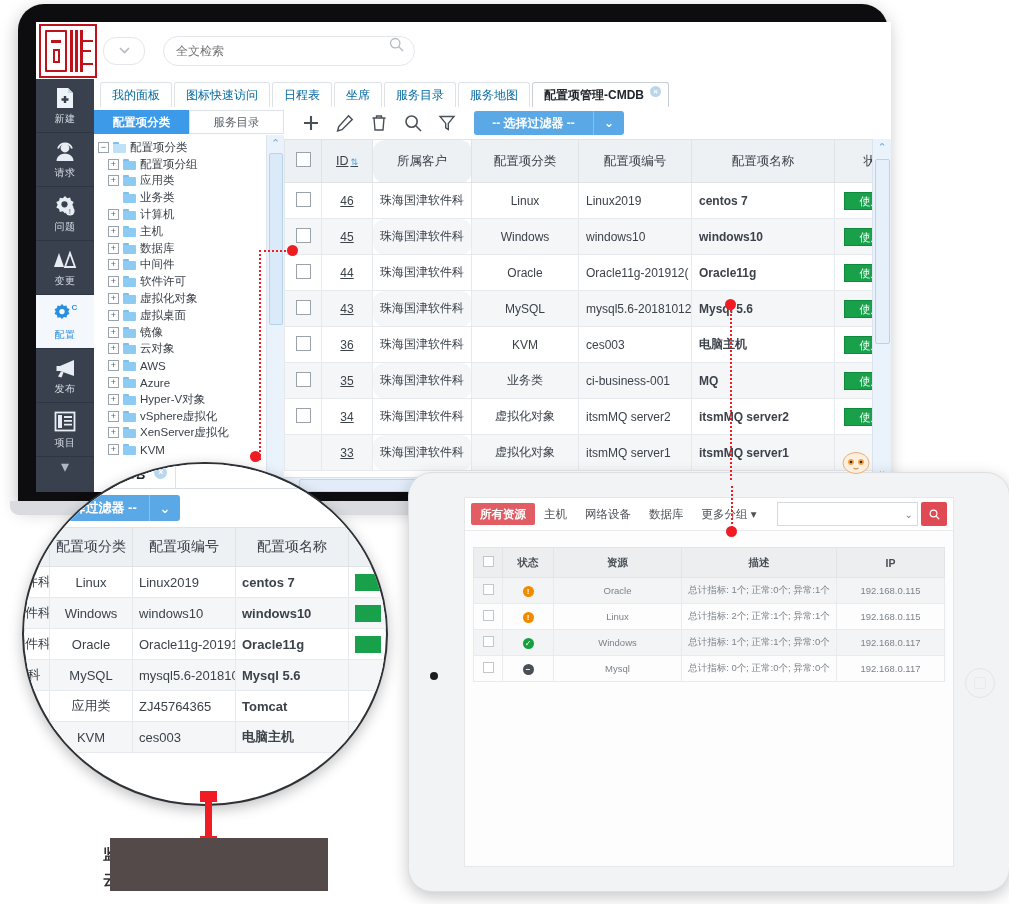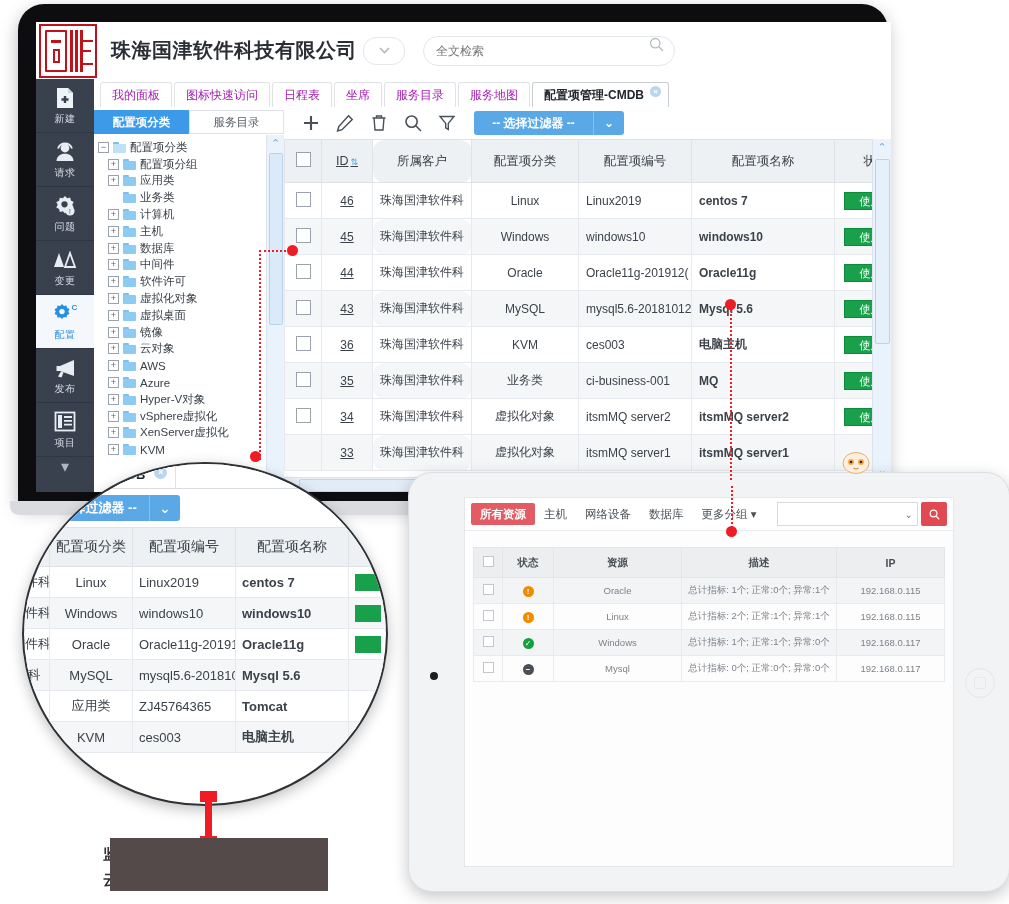--- a/index.html
+++ b/index.html
@@ -58,21 +58,21 @@
   .sb-item{height:53px;border-bottom:1px solid #2e3644;display:flex;flex-direction:column;
            align-items:center;justify-content:center;color:#d6dbe2;cursor:pointer;}
   .sb-item .sbi{height:24px;display:flex;align-items:center;}
   .sb-item .sbl{font-size:10px;margin-top:2px;letter-spacing:.5px;}
   .sb-item.active{background:#f4f8fc;color:#2b8fe0;}
   .sb-more{height:18px;display:flex;align-items:center;justify-content:center;color:#aeb6c2;}
 
   
   .tabstrip{position:absolute;left:58px;top:57px;right:0;height:28px;background:#fff;
            border-bottom:1px solid #d8dde3;display:flex;align-items:flex-end;padding-left:6px;}
-  .tab{height:24px;line-height:24px;padding:0 11px;font-size:12px;color:#a21caf;
+  .tab{height:24px;line-height:24px;padding:0 11px;font-size:12px;color:#0369a1;
            border:1px solid #dfe3e8;border-bottom:none;background:#fff;margin-right:2px;
            border-radius:3px 3px 0 0;white-space:nowrap;}
   .tab.active{font-weight:bold;color:#21262c;border-color:#c9ced5;position:relative;padding-right:24px;}
   .tab .x{position:absolute;right:7px;top:3px;width:11px;height:11px;border-radius:50%;
            background:#b9d6ef;color:#fff;font-size:8px;line-height:11px;text-align:center;}
 
   
   .leftpane{position:absolute;left:58px;top:85px;width:190px;bottom:0;background:#fff;
            border-right:1px solid #e2e6ea;}
   .subtabs{display:flex;height:25px;padding-top:3px;}
@@ -213,21 +213,20 @@
             <div class="seal"></div>
             <div class="bars">
                 <i></i>
                 <i></i>
                 <i></i>
                 <i class="cross"></i>
                 <i class="cross2"></i>
                 <i class="cross3"></i>
               </div>
           </div>
-          <div class="company">珠海国津软件科技有限公司</div>
           <div class="caret-pill">
             <svg width="11" height="7" viewBox="0 0 11 7">
                 <path d="M1 1l4.5 4.5L10 1" stroke="#b3bac2" stroke-width="1.6" fill="none"></path>
               </svg>
           </div>
           <div class="searchbox">
             <input placeholder="全文检索" style="">
             <svg width="15" height="15" viewBox="0 0 16 16">
               <circle cx="6.6" cy="6.6" r="5" stroke="#b3bac2" stroke-width="1.4" fill="none"></circle>
               <path d="M10.4 10.4L15 15" stroke="#b3bac2" stroke-width="1.4"></path>

